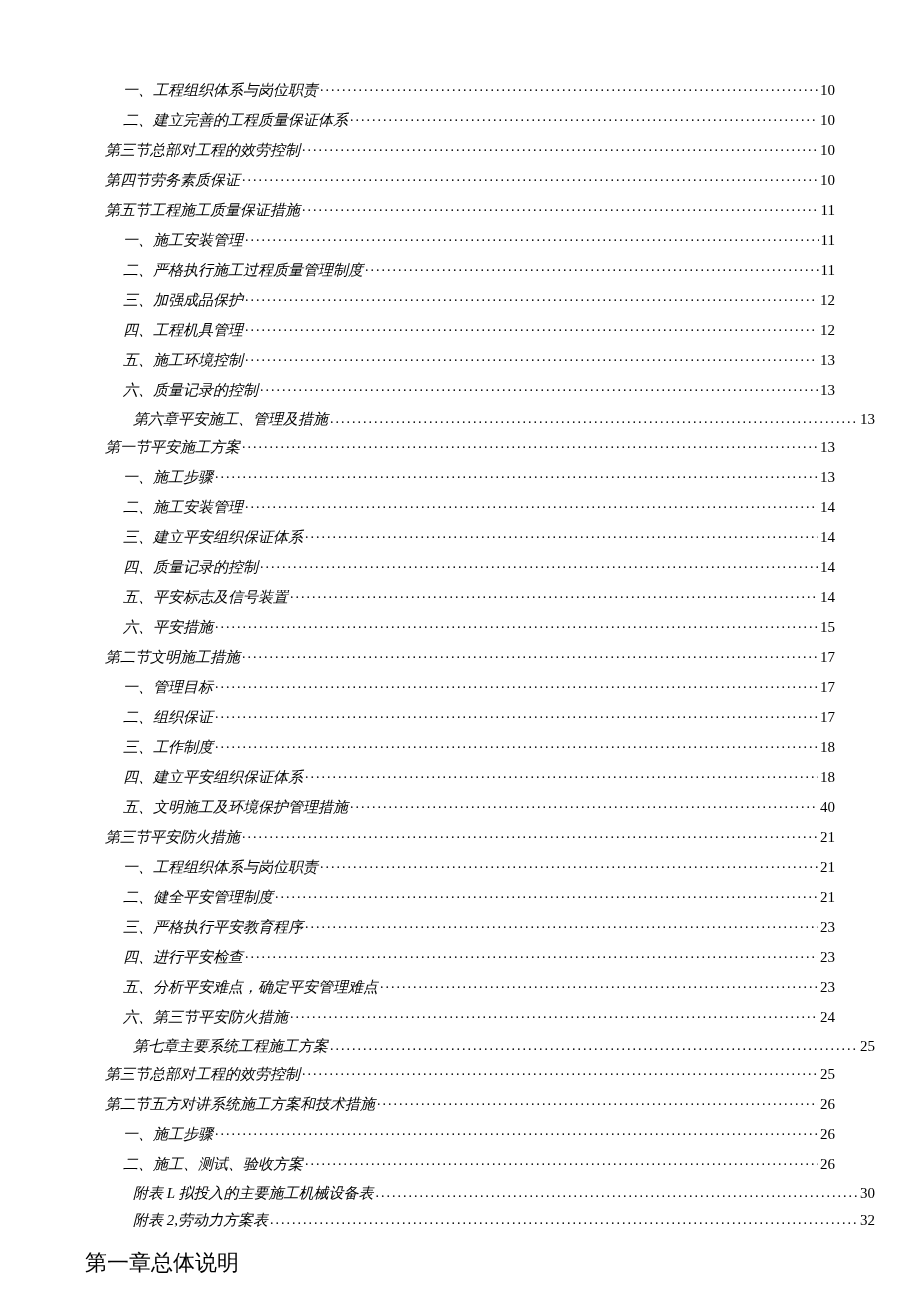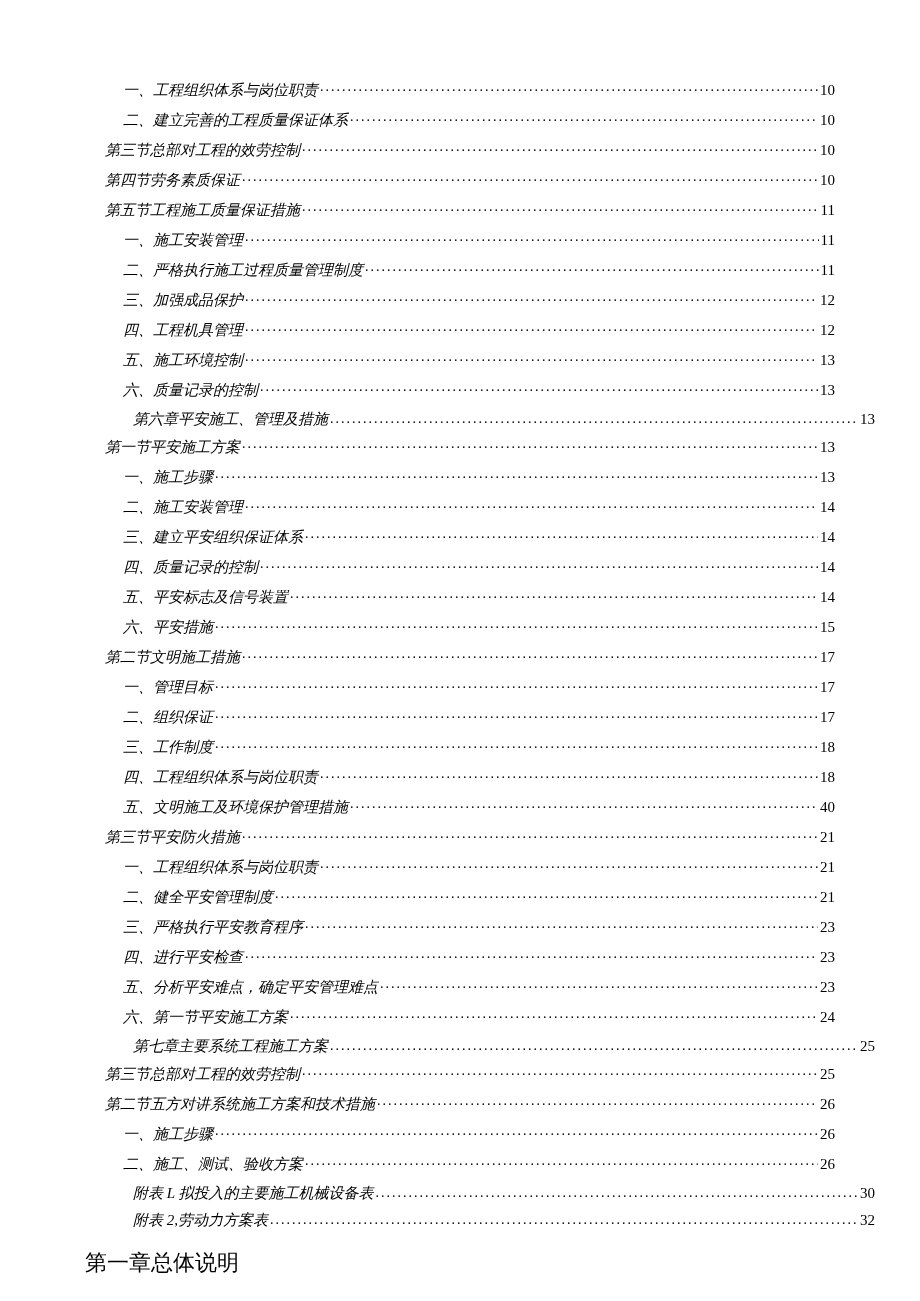--- a/index.html
+++ b/index.html
@@ -169,21 +169,21 @@
       <span class="toc-label">二、组织保证</span>
       <span class="toc-dots"></span>
       <span class="toc-page">17</span>
     </div>
     <div class="toc-line indent-2">
       <span class="toc-label">三、工作制度</span>
       <span class="toc-dots"></span>
       <span class="toc-page">18</span>
     </div>
     <div class="toc-line indent-2">
-      <span class="toc-label">四、工程组织体系与岗位职责</span>
+      <span class="toc-label">四、建立平安组织保证体系</span>
       <span class="toc-dots"></span>
       <span class="toc-page">18</span>
     </div>
     <div class="toc-line indent-2">
       <span class="toc-label">五、文明施工及环境保护管理措施</span>
       <span class="toc-dots"></span>
       <span class="toc-page">40</span>
     </div>
     <div class="toc-line indent-1">
       <span class="toc-label">第三节平安防火措施</span>
@@ -209,21 +209,21 @@
       <span class="toc-label">四、进行平安检查</span>
       <span class="toc-dots"></span>
       <span class="toc-page">23</span>
     </div>
     <div class="toc-line indent-2">
       <span class="toc-label">五、分析平安难点，确定平安管理难点</span>
       <span class="toc-dots"></span>
       <span class="toc-page">23</span>
     </div>
     <div class="toc-line indent-2">
-      <span class="toc-label">六、第一节平安施工方案</span>
+      <span class="toc-label">六、第三节平安防火措施</span>
       <span class="toc-dots"></span>
       <span class="toc-page">24</span>
     </div>
     <div class="toc-line indent-ch wide-right extra-space">
       <span class="toc-label">第七章主要系统工程施工方案</span>
       <span class="toc-dots"></span>
       <span class="toc-page">25</span>
     </div>
     <div class="toc-line indent-1">
       <span class="toc-label">第三节总部对工程的效劳控制</span>

